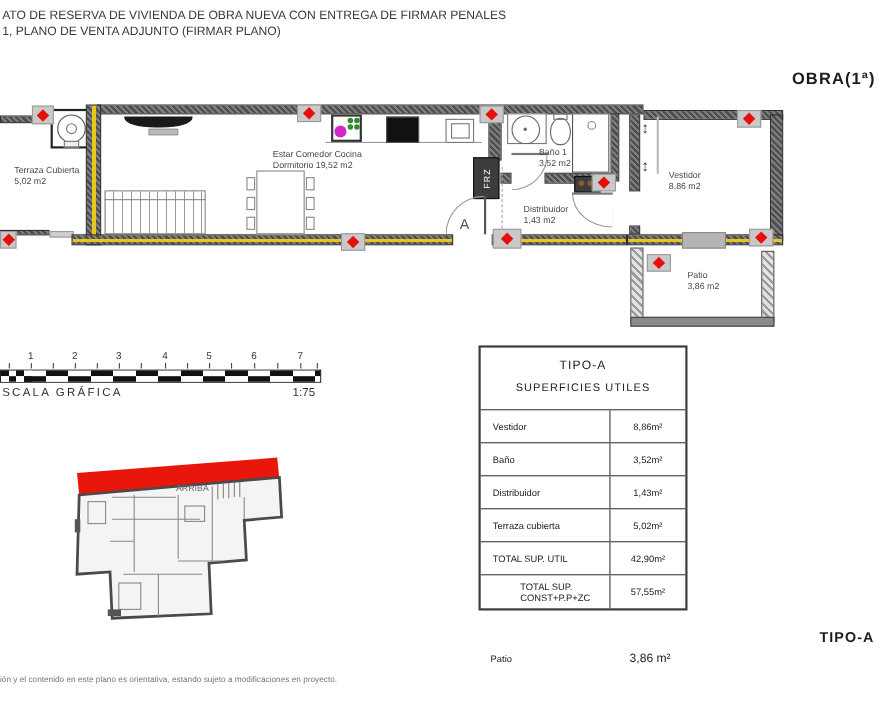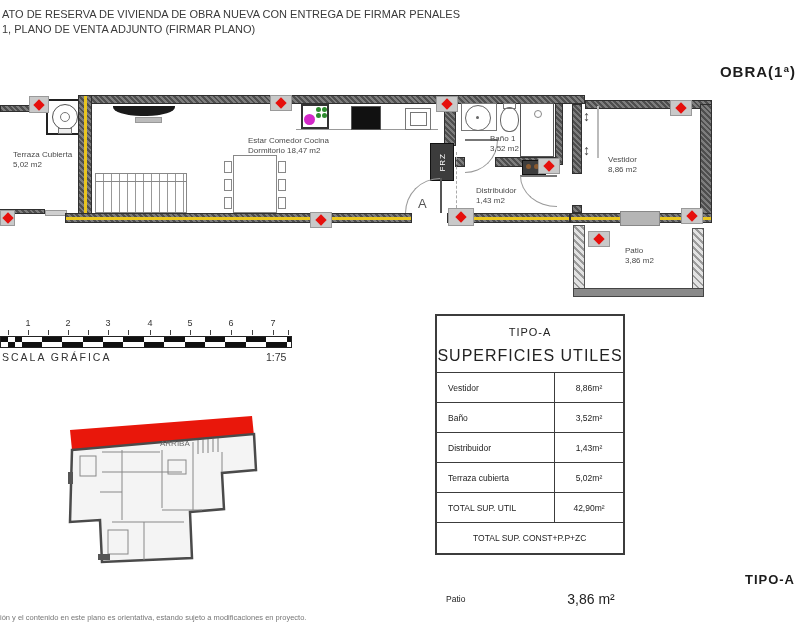--- a/index.html
+++ b/index.html
@@ -40,29 +40,29 @@
   #sbar .r2{height:5px;background:repeating-linear-gradient(90deg,#fff 0 20.4px,#111 20.4px 40.8px);}
   #sbar .fine{position:absolute;left:0;top:0;width:28px;height:10px;}
   #sbar .fine .f1{height:5px;background:repeating-linear-gradient(90deg,#111 0 7px,#fff 7px 14px);}
   #sbar .fine .f2{height:5px;background:repeating-linear-gradient(90deg,#fff 0 7px,#111 7px 14px);}
 
   
   #surf-table{position:absolute;left:435px;top:314px;width:190px;border:2px solid #3c3c3c;
               box-sizing:border-box;background:#fff;}
   #surf-head{height:56px;text-align:center;border-bottom:1px solid #3c3c3c;}
   #surf-head .t1{font-size:11px;letter-spacing:1px;color:#222;padding-top:10px;}
-  #surf-head .t2{font-size:16px;letter-spacing:1px;color:#222;padding-top:9px;text-align:center;}
+  #surf-head .t2{font-size:10px;letter-spacing:1px;color:#222;padding-top:9px;text-align:center;}
   .srow{display:flex;height:30px;border-bottom:1px solid #3c3c3c;box-sizing:border-box;}
   .srow:last-child{border-bottom:none;padding-left:25px;}
   .srow .sl{flex:1;font-size:8.5px;color:#222;display:flex;align-items:center;padding-left:11px;}
   .srow .sv{width:68px;border-left:1px solid #3c3c3c;font-size:8.5px;color:#222;display:flex;
             align-items:center;justify-content:center;}
   #patio-row{position:absolute;left:435px;top:588px;width:190px;display:flex;height:22px;}
   #patio-row .sl{flex:1;font-size:8.5px;color:#222;display:flex;align-items:center;padding-left:11px;}
-  #patio-row .sv{width:68px;font-size:14px;color:#222;display:flex;align-items:center;justify-content:center;}
+  #patio-row .sv{width:68px;font-size:11px;color:#222;display:flex;align-items:center;justify-content:center;}
 
   .title-big{position:absolute;font-size:15px;font-weight:bold;letter-spacing:1px;color:#1c1c1c;}
 </style>
 </head>
 <body>
 
 <div id="canvas">
 
   <div class="abs" style="left:2px;top:8px;font-size:11px;color:#3a3a3a;">ATO DE RESERVA DE VIVIENDA DE OBRA NUEVA CON ENTREGA DE FIRMAR PENALES</div>
   <div class="abs" style="left:2px;top:23px;font-size:11px;color:#3a3a3a;">1, PLANO DE VENTA ADJUNTO (FIRMAR PLANO)</div>
@@ -187,21 +187,21 @@
   <div class="marker" style="left:681px;top:208px;width:20px;height:14px;">
       <div class="diamond"></div>
     </div>
 
   <div class="lbl" style="left:13px;top:150px;">
     <div>Terraza Cubierta</div>
     <div>5,02 m2</div>
   </div>
   <div class="lbl" style="left:248px;top:136px;">
     <div>Estar Comedor Cocina</div>
-    <div>Dormitorio 18,47 m2</div>
+    <div>Dormitorio 19,52 m2</div>
   </div>
   <div class="lbl" style="left:490px;top:134px;">
     <div>Baño 1</div>
     <div>3,52 m2</div>
   </div>
   <div class="lbl" style="left:476px;top:186px;">
     <div>Distribuidor</div>
     <div>1,43 m2</div>
   </div>
   <div class="lbl" style="left:608px;top:155px;">
@@ -284,20 +284,21 @@
     <div class="srow">
       <div class="sl">Terraza cubierta</div>
       <div class="sv">5,02m²</div>
     </div>
     <div class="srow">
       <div class="sl">TOTAL SUP. UTIL</div>
       <div class="sv">42,90m²</div>
     </div>
     <div class="srow">
       <div class="sl">TOTAL SUP. CONST+P.P+ZC</div>
+      <div class="sv">57,55m²</div>
     </div>
   </div>
   <div id="patio-row">
     <div class="sl">Patio</div>
     <div class="sv">3,86 m²</div>
   </div>
 
   <div class="title-big" style="right:5px;top:572px;font-size:13px;">TIPO-A</div>
   <div class="abs" style="left:0;top:613px;font-size:7.5px;color:#777;">ión y el contenido en este plano es orientativa, estando sujeto a modificaciones en proyecto.</div>
 </div>

